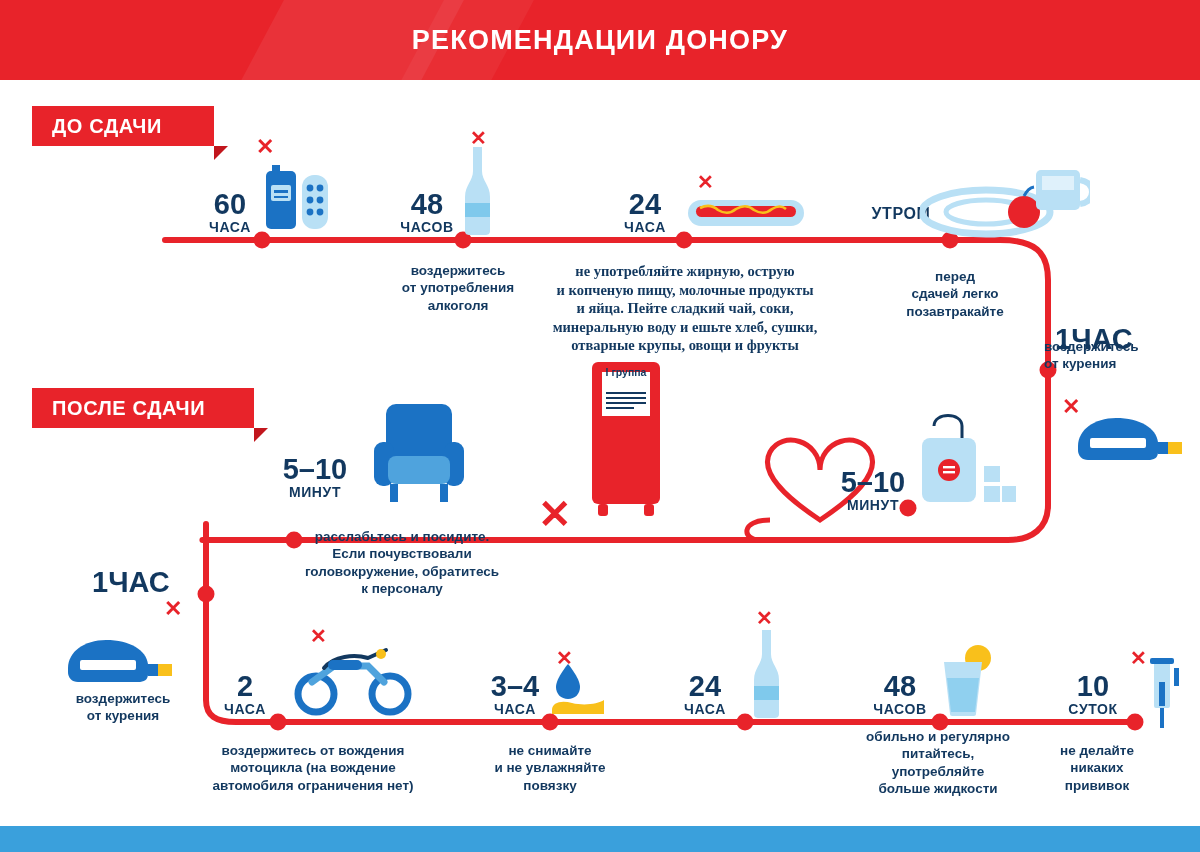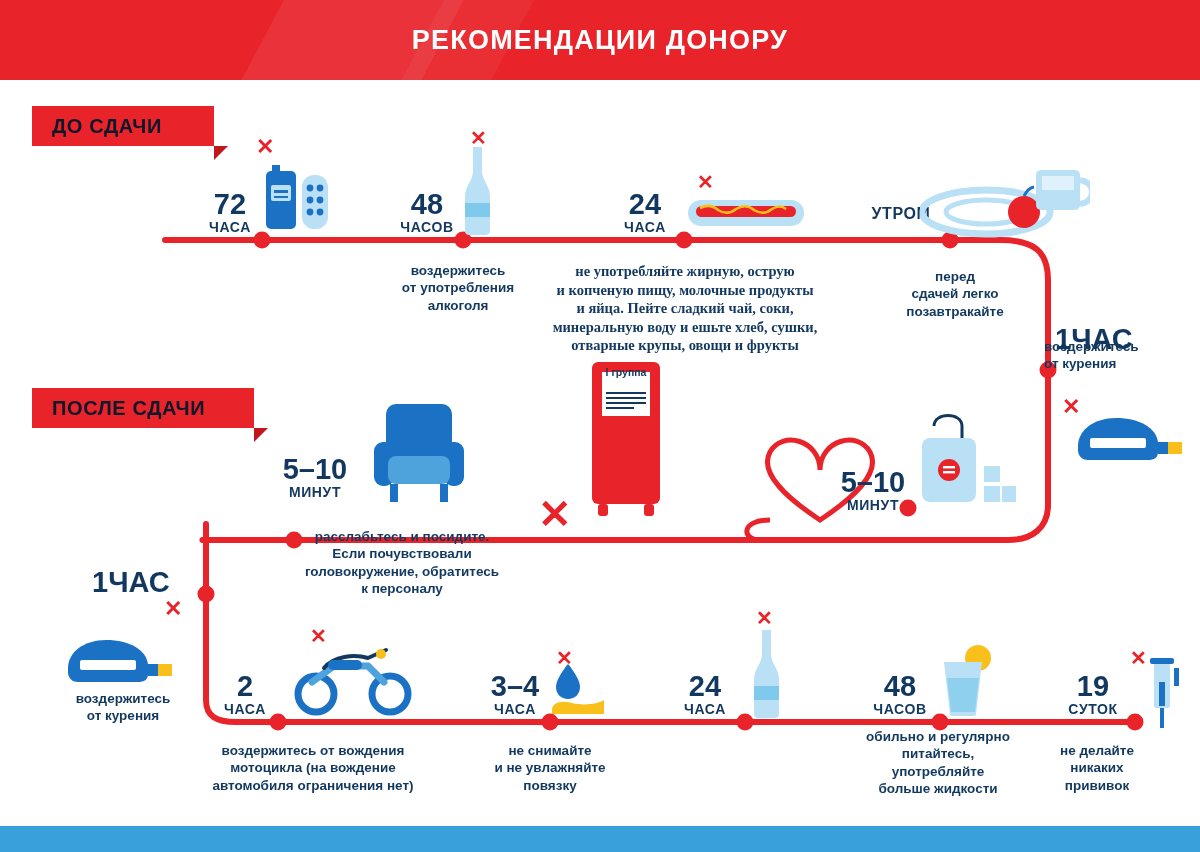--- a/index.html
+++ b/index.html
@@ -40,21 +40,21 @@
     position: absolute; left: 0; bottom: 0; width: 1200px; height: 26px;
     background: #3aa0dc;
   }
   .footer-white {
     position: absolute; left: 0; bottom: 26px; width: 1200px; height: 6px;
     background: #ffffff;
   }
 
   
   .sec-label {
-    position: absolute; background: #e8232a; color: #0f172a;
+    position: absolute; background: #e8232a; color: #ffffff;
     font-size: 20px; font-weight: bold; letter-spacing: 0.6px;
     display: flex; align-items: center; padding: 0 20px;
     height: 40px;
   }
   .sec-label .notch {
     position: absolute; right: -14px; bottom: -14px;
     width: 0; height: 0;
     border-left: 14px solid #c2161d;
     border-bottom: 14px solid transparent;
   }
@@ -116,21 +116,21 @@
 
     <path d="M165,240 L1000,240 C1035,240 1048,252 1048,280 L1048,505 C1048,528 1032,540 1008,540 L216,540 C196,540 204,540 204,540" fill="none" stroke="#e8232a" stroke-width="6" stroke-linecap="round"></path>
 
     <path d="M206,524 L206,700 C206,716 216,722 236,722 L1135,722" fill="none" stroke="#e8232a" stroke-width="6" stroke-linecap="round"></path>
 
     <path d="M820,470 C820,440 782,430 770,452 C758,474 790,500 820,520 C850,500 882,474 870,452 C858,430 820,440 820,470" fill="none" stroke="#e8232a" stroke-width="5"></path>
     <path d="M770,520 C740,520 742,540 760,540 L790,540" fill="none" stroke="#e8232a" stroke-width="5"></path>
   </svg>
 
   <div class="tl" style="left:185px; top:190px; width:90px;">
-    <div class="big">72</div>
+    <div class="big">60</div>
     <div class="small">ЧАСА</div>
   </div>
   <div class="node" style="left:262px; top:240px;"></div>
 
   <div class="icon" style="left:262px; top:155px; width:78px; height:80px;">
     <svg width="78" height="80" viewBox="0 0 78 80">
       <rect x="10" y="10" width="8" height="8" fill="#1b72c4"></rect>
       <rect x="4" y="16" width="30" height="58" rx="5" fill="#1b72c4"></rect>
       <rect x="9" y="30" width="20" height="16" rx="2" fill="#b9e0f5"></rect>
       <rect x="12" y="35" width="14" height="3" fill="#1b72c4"></rect>
@@ -349,21 +349,21 @@
 больше жидкости</div>
   <div class="icon" style="left:936px; top:644px; width:58px; height:74px;">
     <svg width="58" height="74" viewBox="0 0 58 74">
       <circle cx="42" cy="14" r="13" fill="#f9c01b"></circle>
       <path d="M8,18 L46,18 L40,70 C40,72 38,72 36,72 L18,72 C16,72 14,72 14,70 Z" fill="#b9e0f5"></path>
       <path d="M11,34 L43,34 L39,68 L15,68 Z" fill="#7fc9ec" opacity="0.7"></path>
     </svg>
   </div>
 
   <div class="tl" style="left:1048px; top:672px; width:90px;">
-    <div class="big">19</div>
+    <div class="big">10</div>
     <div class="small">СУТОК</div>
   </div>
   <div class="node" style="left:1135px; top:722px;"></div>
   <div class="desc" style="left:1032px; top:742px; width:130px; white-space:pre-line;">не делайте
 никаких
 прививок</div>
   <div class="icon" style="left:1146px; top:654px; width:40px; height:78px;">
     <svg width="40" height="78" viewBox="0 0 40 78">
       <rect x="8" y="8" width="16" height="46" rx="2" fill="#b9e0f5"></rect>
       <rect x="4" y="4" width="24" height="6" rx="2" fill="#1b72c4"></rect>

